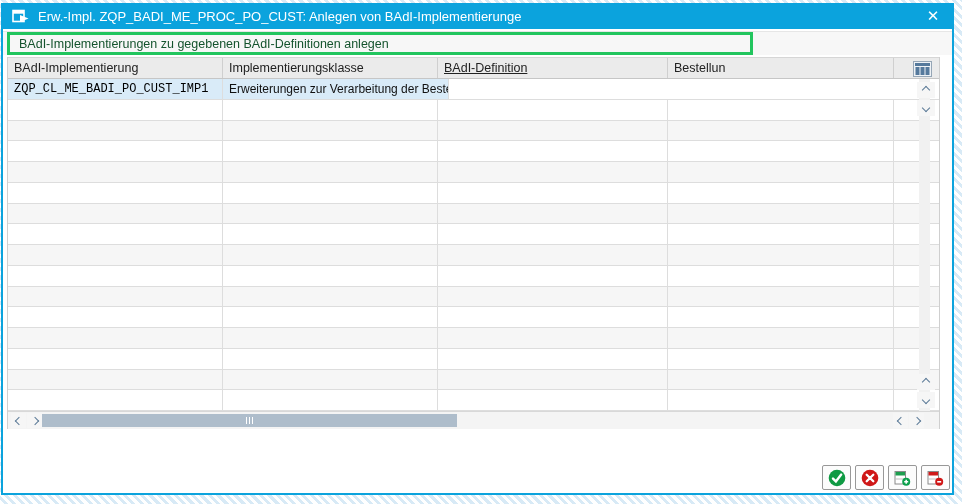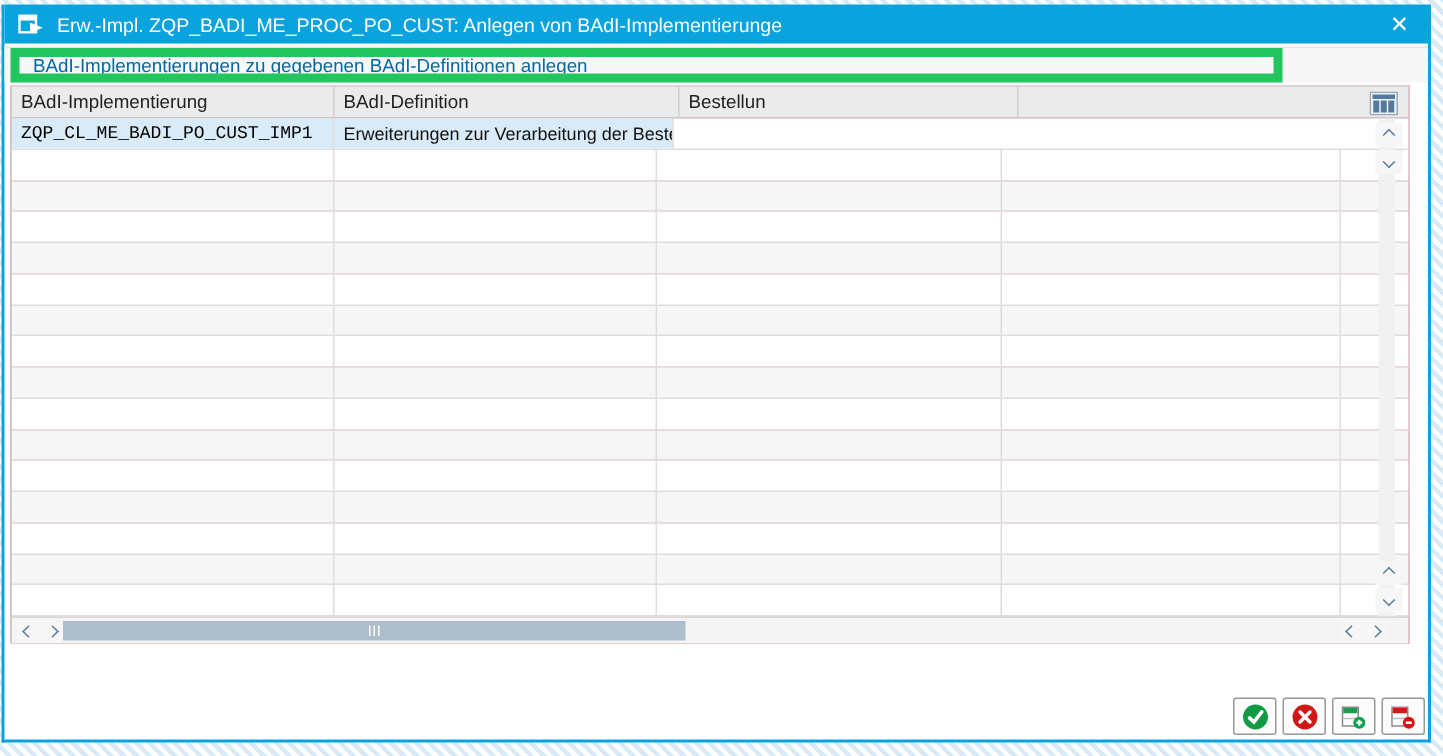--- a/index.html
+++ b/index.html
@@ -23,40 +23,40 @@
   .close {
     position: absolute; right: 9px; top: 3px; width: 20px; height: 20px;
     display: flex; align-items: center; justify-content: center;
     color: #ffffff; font-size: 15px; cursor: pointer;
   }
   .subtitle-strip {
     position: absolute; left: 0; right: 0; top: 28px; height: 24px;
     background: #f7f7f7; border-top: 1px solid #e6e6e6;
   }
   .subtitle-box {
-    position: absolute; left: 4px; top: 0; width: 848px; height: 23px;
-    border: 6px solid #22c55e; display: flex; align-items: center;
-    padding-left: 9px; font-size: 12.5px; color: #0369a1; background: #f7f7f7;
+    position: absolute; left: 4px; top: 0; width: 746px; height: 23px;
+    border: 3px solid #22c55e; display: flex; align-items: center;
+    padding-left: 9px; font-size: 12.5px; color: #14532d; background: #f7f7f7;
     white-space: nowrap; overflow: hidden;
   }
   .table {
     position: absolute; left: 4px; top: 54px; width: 933px; height: 372px;
     border-left: 1px solid #cfcfcf; border-right: 1px solid #cfcfcf;
     background: #ef4444;
   }
   .thead {
     display: flex; height: 22px; background: #ebebeb;
     border-top: 1px solid #d6d6d6; border-bottom: 1px solid #c6c6c6;
     position: relative;
   }
   .th {
     font-size: 12.5px; color: #222222; padding: 3px 0 0 6px;
     border-right: 1px solid #cfcfcf; white-space: nowrap; overflow: hidden;
   }
-  .c1 { width: 215px; } .c2 { width: 215px; } .c3 { width: 230px; } .c4 { width: 226px; }
+  .c1 { width: 215px; } .c2 { width: 215px; } .c3 { width: 230px; text-decoration: underline; } .c4 { width: 226px; }
   .config-btn {
     position: absolute; top: 2px; right: 6px; width: 21px; height: 18px;
     display: flex; align-items: center; justify-content: center; cursor: pointer;
   }
   .rows { position: relative; }
   .trow { display: flex; height: 20.75px; border-bottom: 1px solid #dddddd; background: #ffffff; }
   .td {
     border-right: 1px solid #dddddd; overflow: hidden; white-space: nowrap;
     padding: 3px 0 0 6px; font-size: 12px; color: #111111;
   }
@@ -121,20 +121,21 @@
   </div>
 
   <div class="subtitle-strip">
     <div class="subtitle-box">BAdI-Implementierungen zu gegebenen BAdI-Definitionen anlegen</div>
   </div>
 
   <div class="table">
 
     <div class="thead">
       <div class="th c1">BAdI-Implementierung</div>
+      <div class="th c2">Implementierungsklasse</div>
       <div class="th c3">BAdI-Definition</div>
       <div class="th c4">Bestellun</div>
       <div class="config-btn">
         <svg width="19" height="16" viewBox="0 0 19 16">
           <rect x="0.5" y="0.5" width="18" height="15" fill="#eef2f6" stroke="#96a6b6"></rect>
           <rect x="2" y="2" width="15" height="3" fill="#55799c"></rect>
           <rect x="2.5" y="6" width="4" height="8" fill="#55799c"></rect>
           <rect x="7.5" y="6" width="4" height="8" fill="#55799c"></rect>
           <rect x="12.5" y="6" width="4" height="8" fill="#55799c"></rect>
         </svg>

